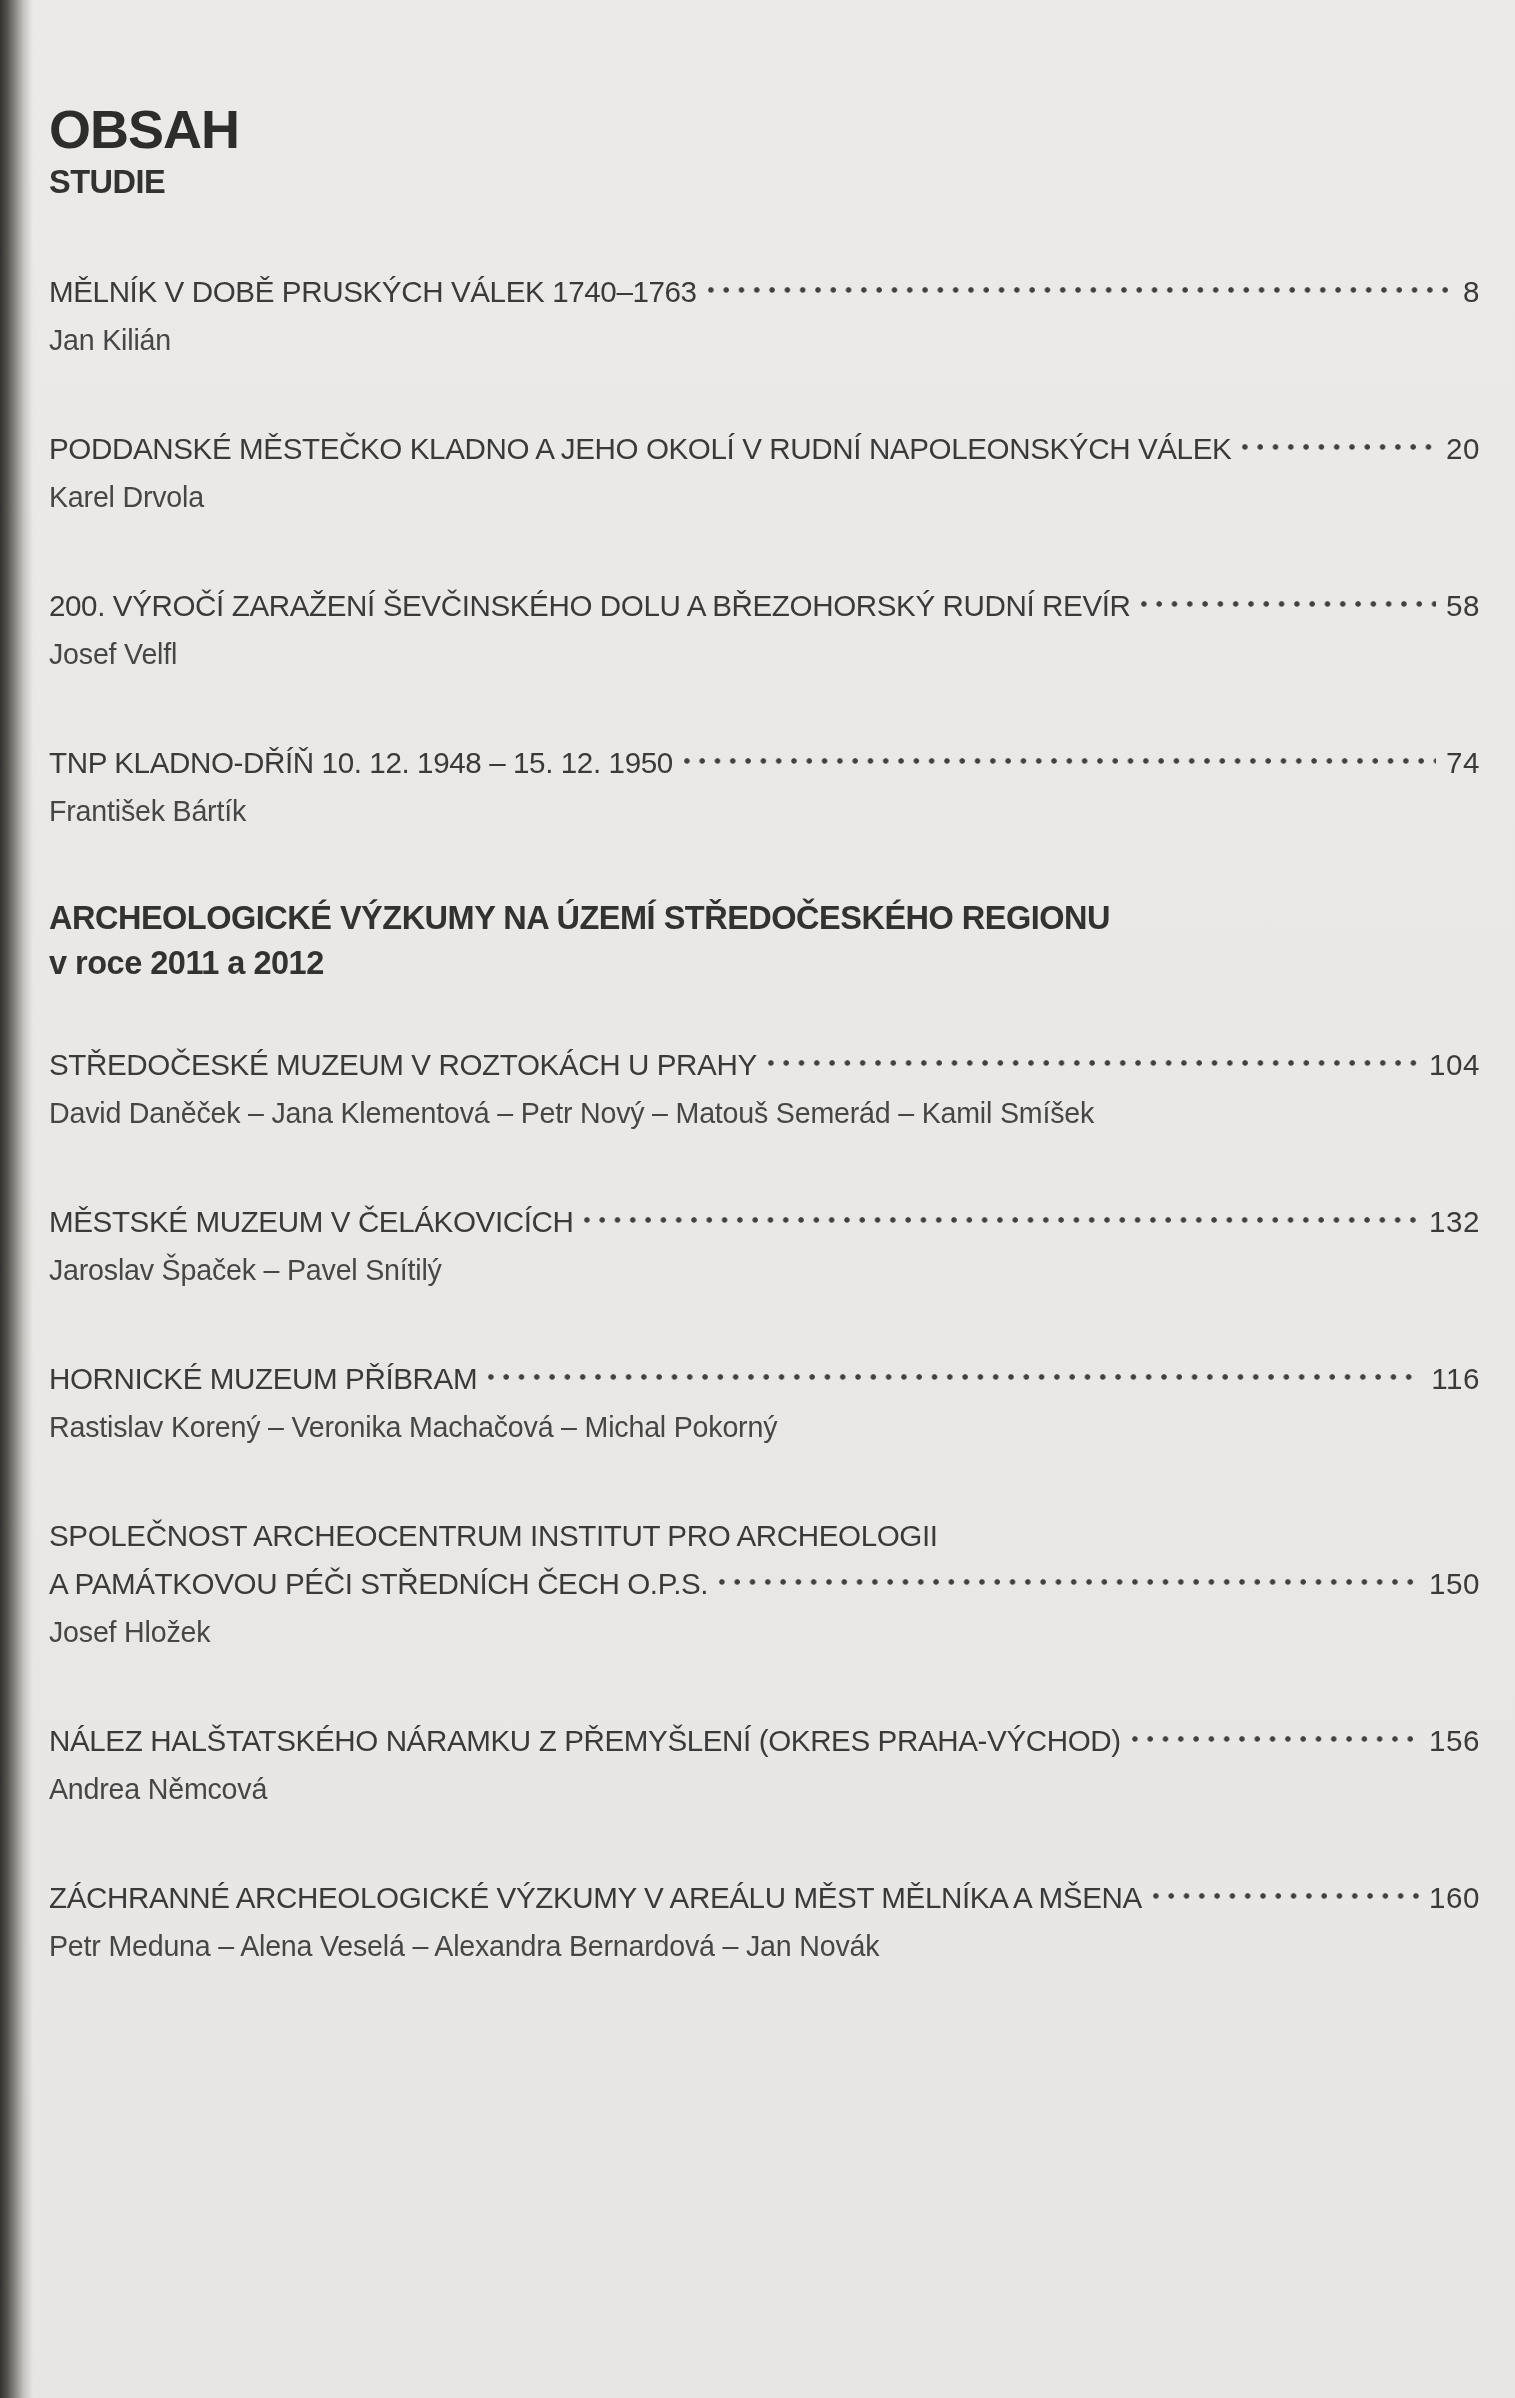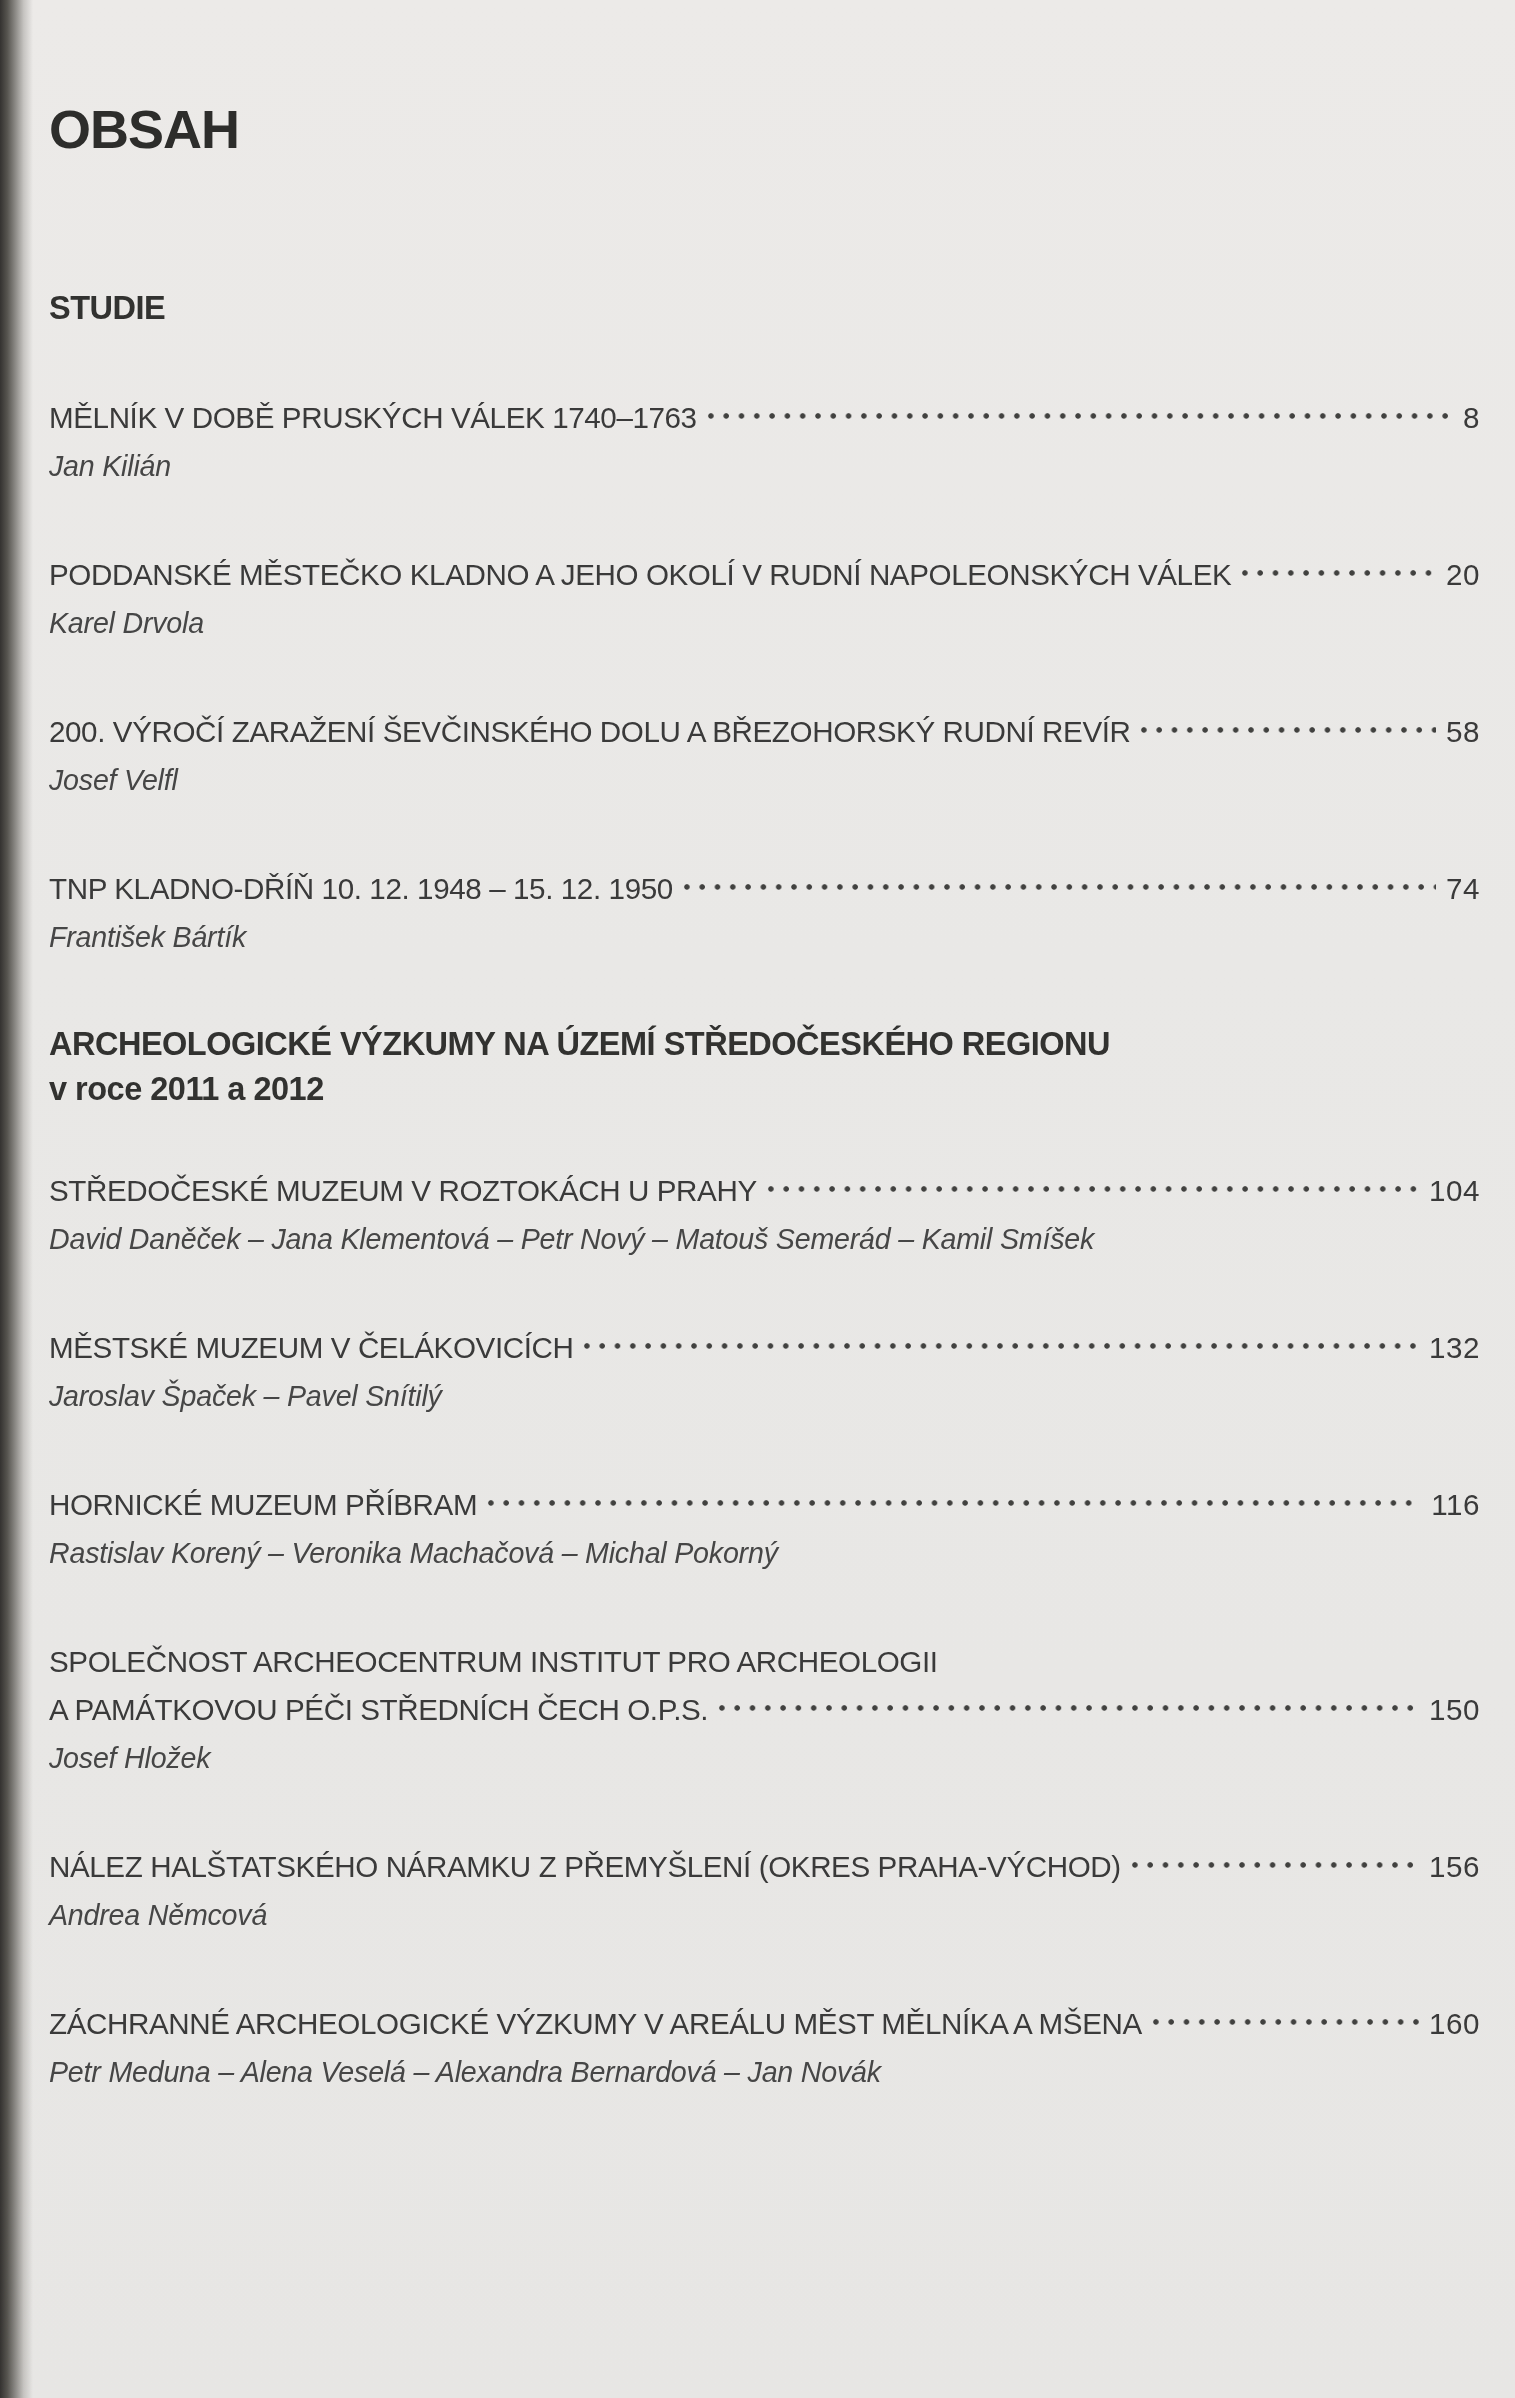--- a/index.html
+++ b/index.html
@@ -44,21 +44,20 @@
     margin: 0;
   }
   .section-heading {
     font-weight: bold;
     color: #323230;
     font-size: 32.5px;
     line-height: 45px;
     letter-spacing: -0.5px;
   }
   .section-heading.first {
-    margin-top: 126px;
     margin-bottom: 63px;
   }
   .section-heading.second {
     margin-top: 39px;
     margin-bottom: 55px;
   }
   .toc-entry {
     margin-bottom: 61px;
   }
   .entry-line {
@@ -81,21 +80,20 @@
     background-size: 15.3px 7.9px;
     background-repeat: repeat-x;
     transform: translateY(-2px);
   }
   .page-num {
     white-space: nowrap;
     letter-spacing: 0.5px;
   }
   .authors {
     font-size: 28.6px;
-    font-style: italic;
     color: #464646;
     line-height: 48px;
     letter-spacing: -0.2px;
   }
 </style>
 </head>
 <body>
 
 <div class="binding-shadow"></div>
 

